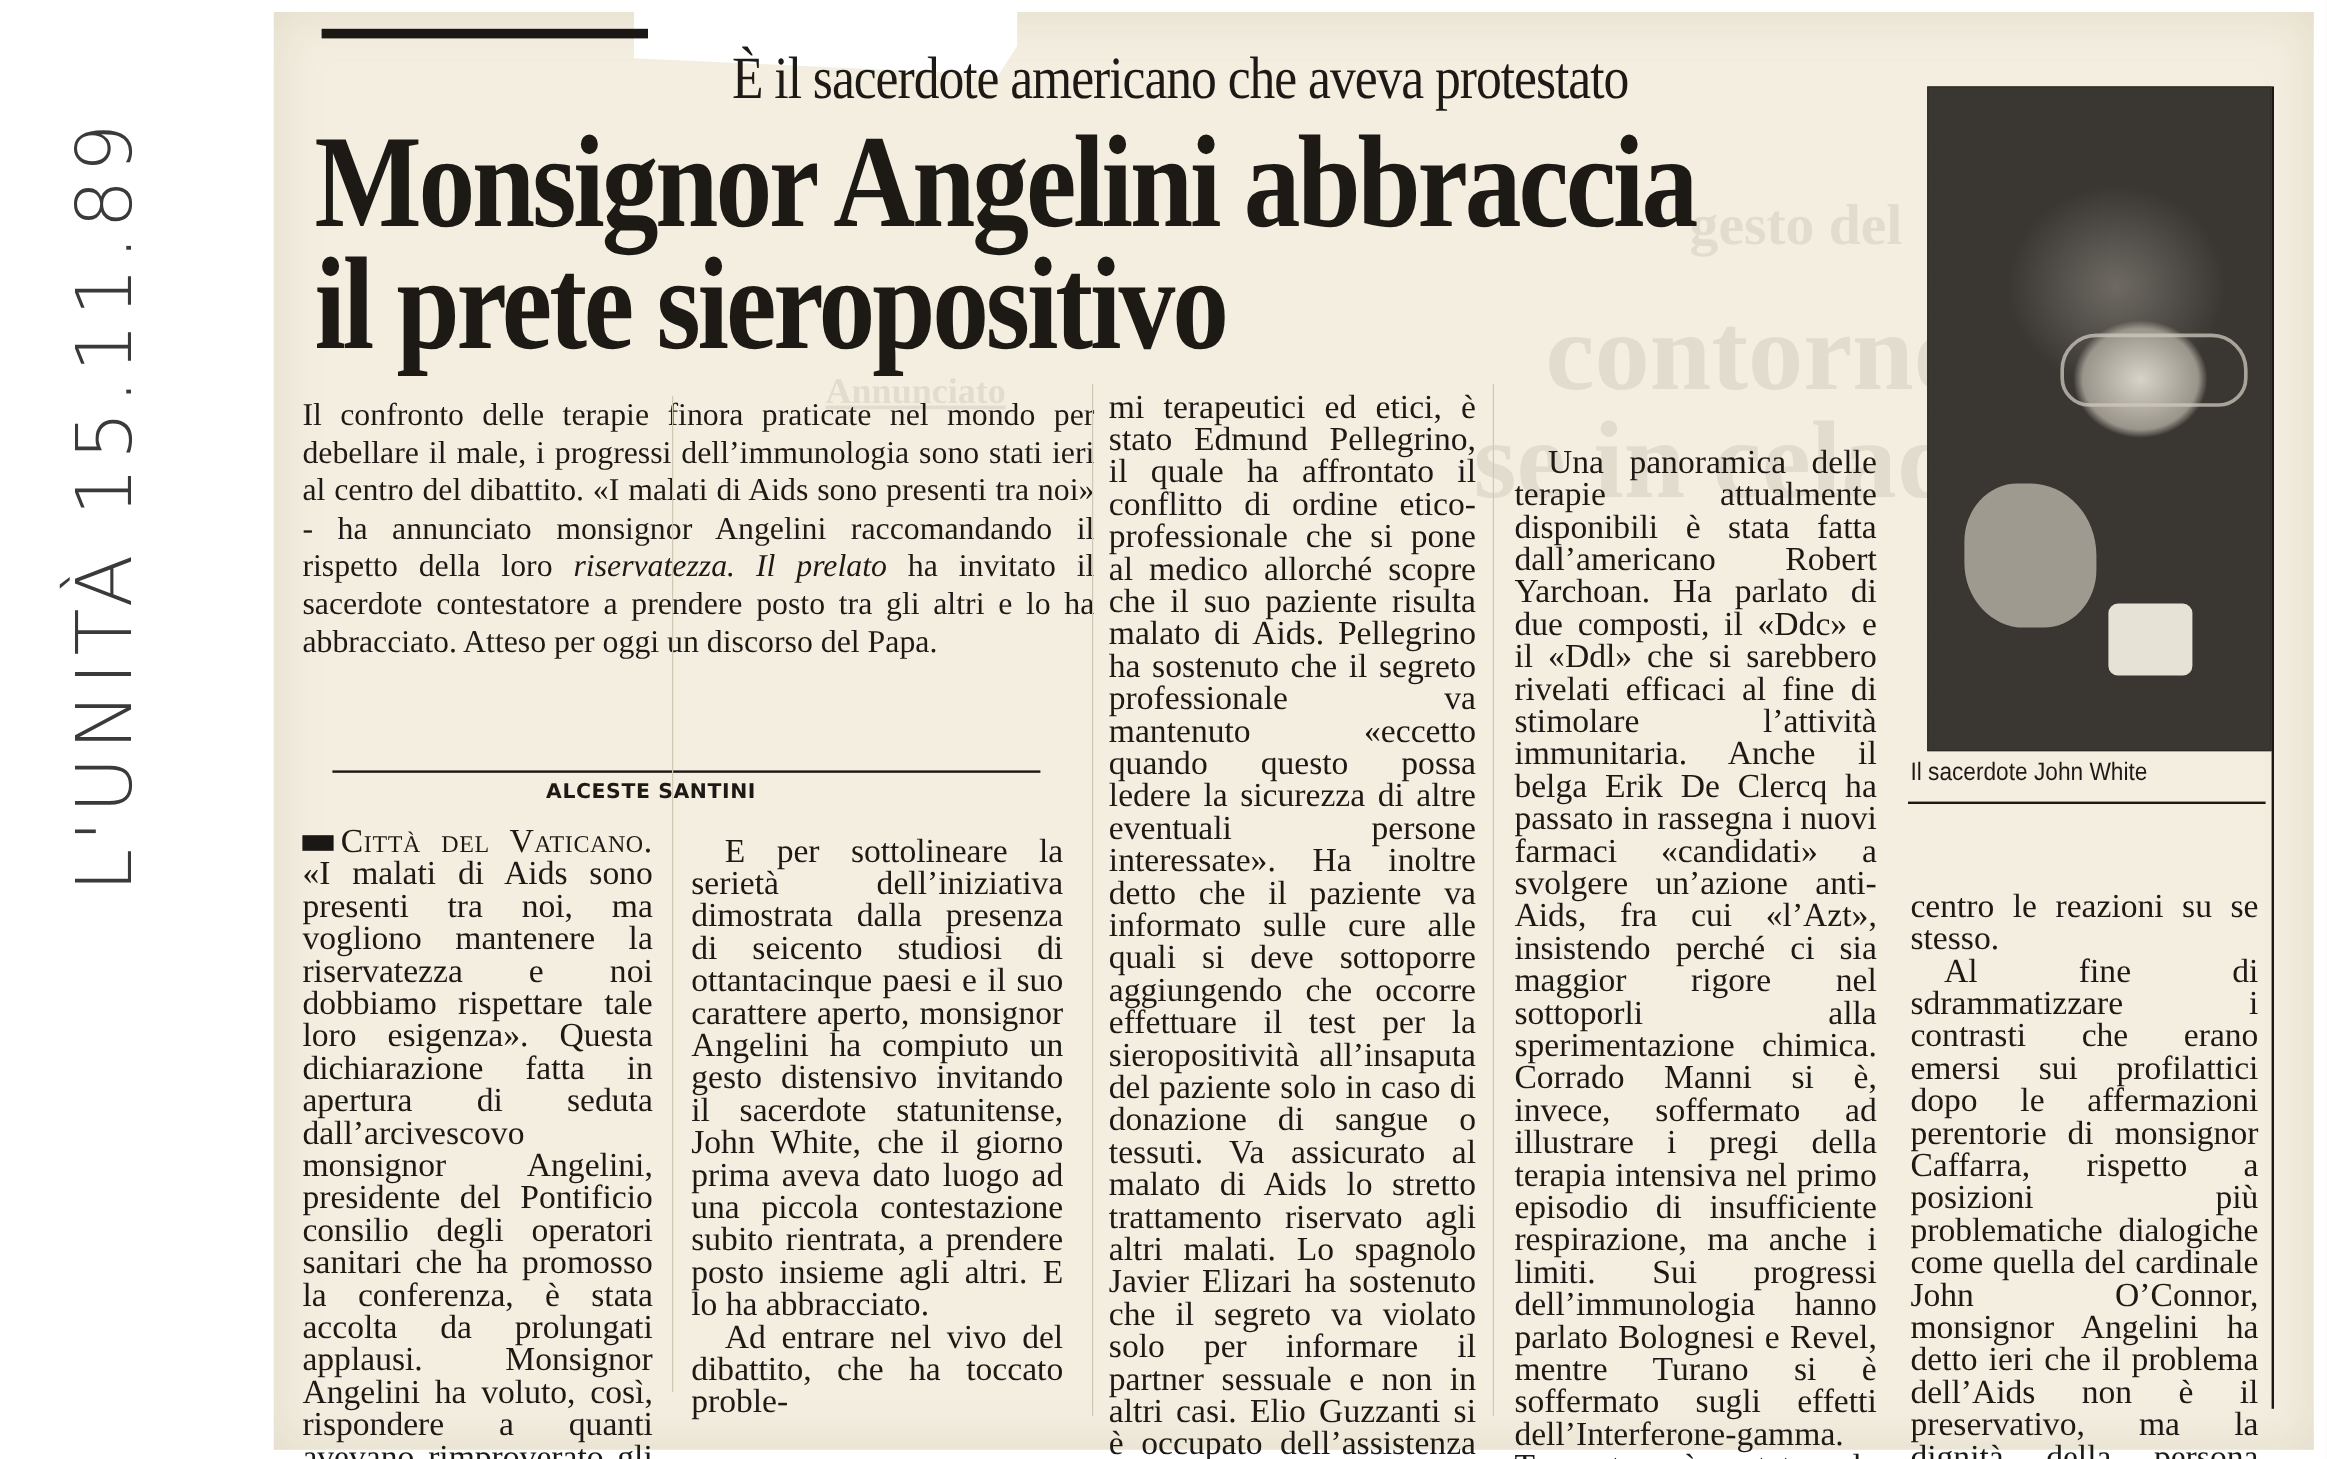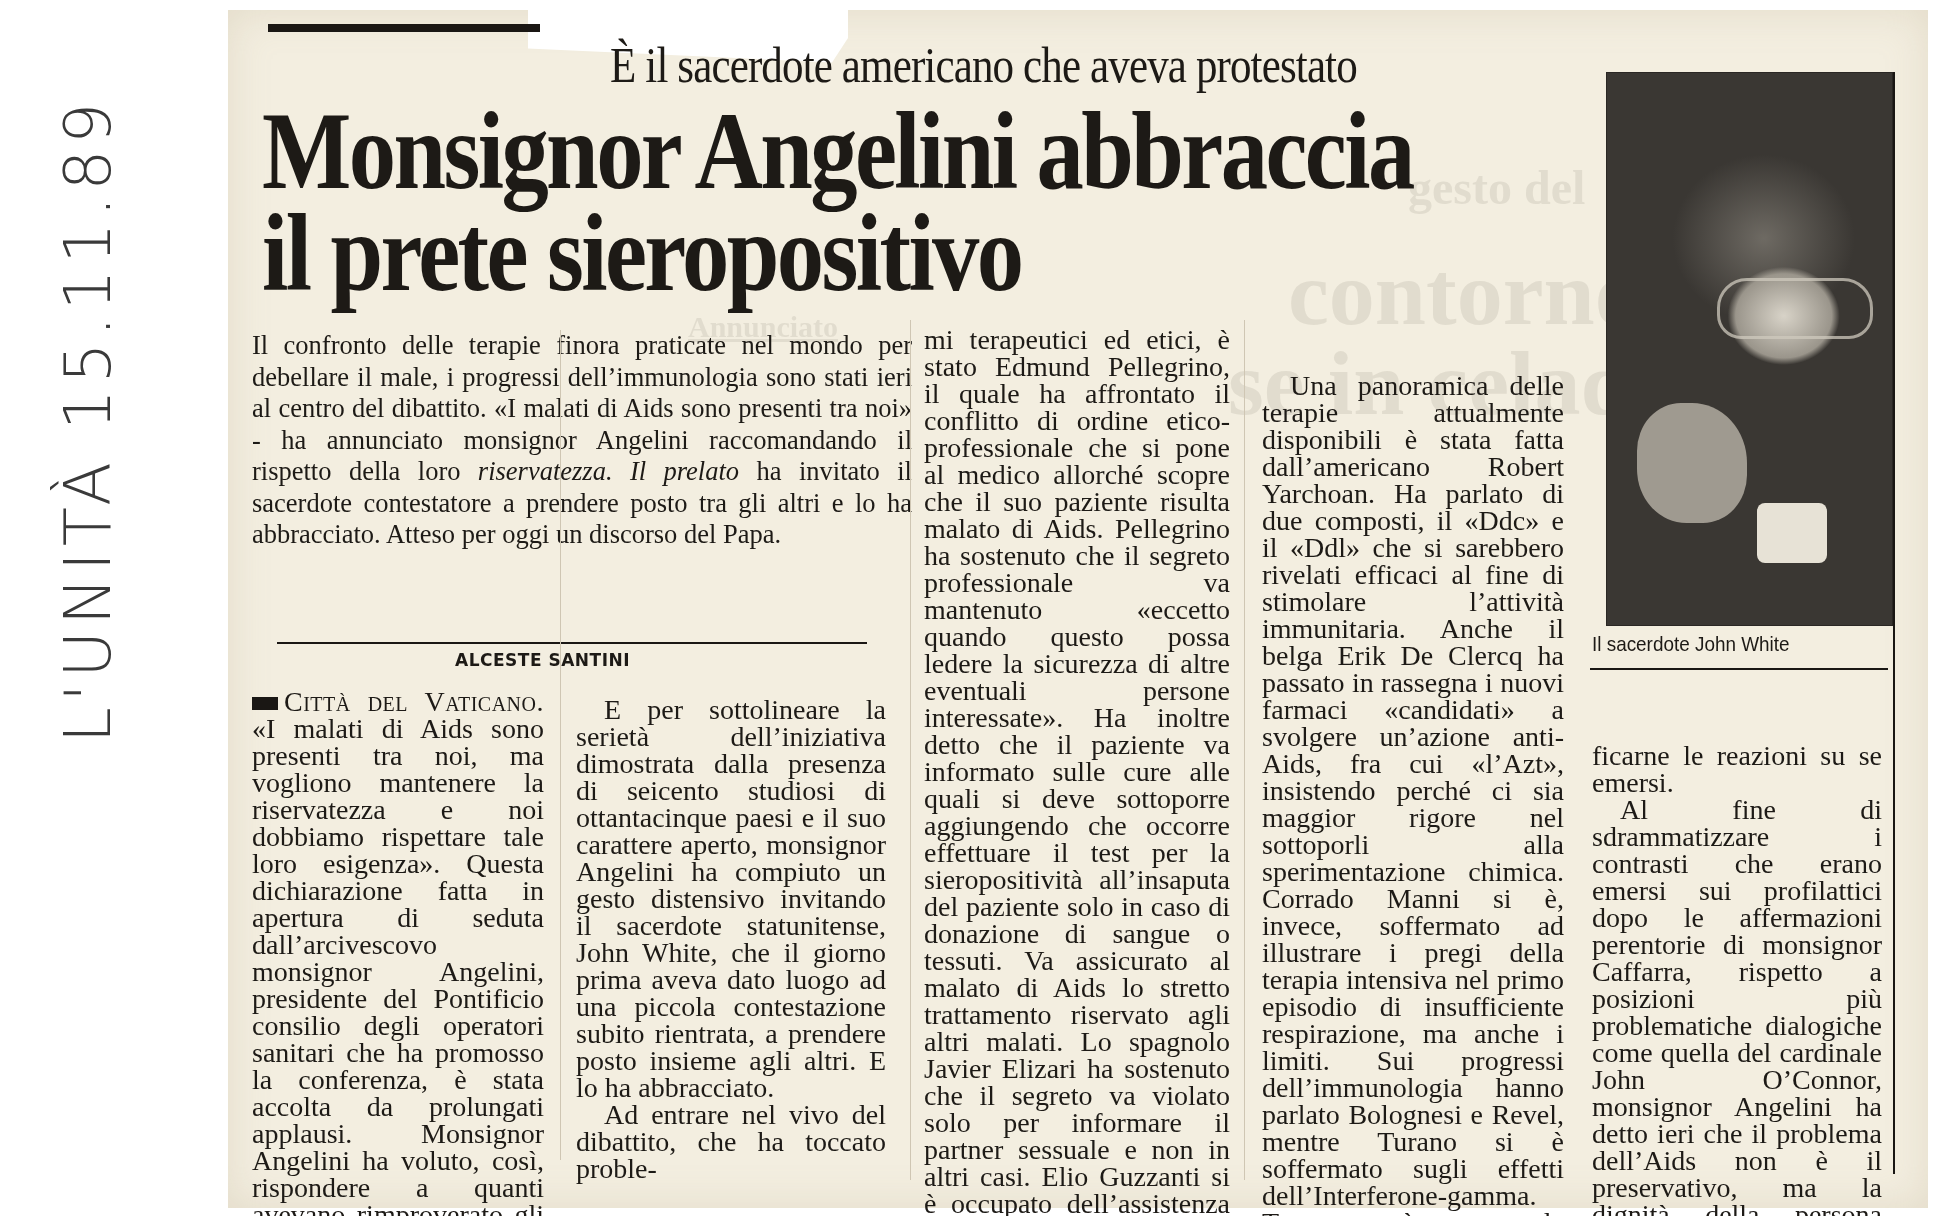--- a/index.html
+++ b/index.html
@@ -100,15 +100,15 @@
 <div class="photo">
   <div class="glasses"></div>
   <div class="hand"></div>
   <div class="collar"></div>
 </div>
 <div class="caption">Il sacerdote John White</div>
 <div class="caption-rule"></div>
 <div class="frame-right"></div>
 
 <div class="col" style="left:1592px;top:742px;width:290px;">
-  <p>ficarne le reazioni su se emersi.</p>
+  <p>centro le reazioni su se stesso.</p>
   <p class="ind">Al fine di sdrammatizzare i contrasti che erano emersi sui profilattici dopo le affermazioni perentorie di monsignor Caffarra, rispetto a posizioni più problematiche dialogiche come quella del cardinale John O’Connor, monsignor Angelini ha detto ieri che il problema dell’Aids non è il preservativo, ma la dignità della persona umana, i valori della sessualità, i diritti del malato che lo Stato, la comunità internazionale devono garantire.</p>
 </div>
 
 </body></html>

